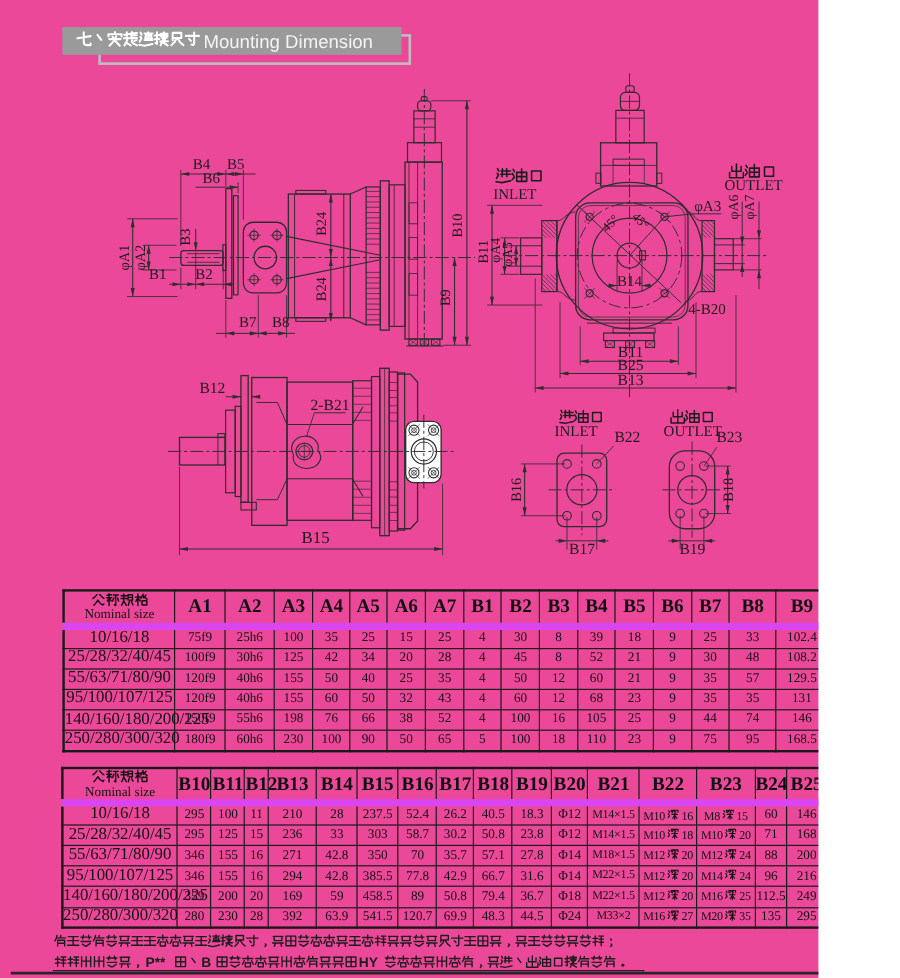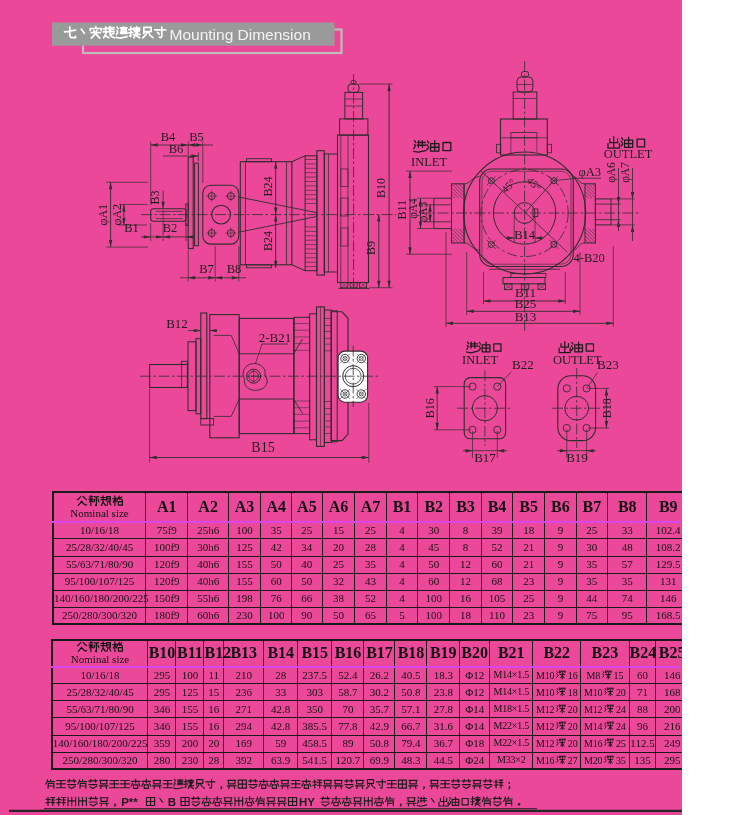--- a/index.html
+++ b/index.html
@@ -1,20 +1,20 @@
 <!DOCTYPE html>
 <html><head><meta charset="utf-8"><style>
 body{margin:0}
 #page{position:relative;width:682px;height:815px;background:#ec4899;overflow:hidden}
 table{border:2px solid #1a1a1a}
 td{border:1px solid #1a1a1a;text-align:center;vertical-align:middle;padding:0;font-size:11px;line-height:1.05;white-space:nowrap;overflow:visible}
 td.hd{font-weight:bold;font-size:16px}
 td.hc{font-weight:bold;font-size:11px;border-bottom:2px solid #1a1a1a}
-tr:first-child td{border-bottom:2px solid #d946ef}
-td.c0{font-size:11px}
+tr:first-child td{border-bottom:6px solid #d946ef}
+td.c0{font-size:14px}
 table.t2 tr+tr td:nth-child(13),table.t2 tr+tr td:nth-child(14),table.t2 tr+tr td:nth-child(15){font-size:10px;letter-spacing:-0.2px}
 </style></head><body>
 <div id="page">
     <svg width="750" height="815" viewBox="0 0 750 815" style="position:absolute;left:0;top:0">
       <rect x="83" y="29.5" width="258.5" height="23.5" fill="none" stroke="#bdbdbd" stroke-width="2.2"></rect>
       <rect x="52" y="22.5" width="282.5" height="23.2" fill="#9a9a9a"></rect>
       <path d="M64.5,31.9 L75.5,30.1 M69.8,26.9 L69.8,35.6 L70.5,37.1 L72.0,37.6 L75.5,37.6 L75.5,36.3" fill="none" stroke="#ffffff" stroke-width="1.70" stroke-linecap="round" stroke-linejoin="round"></path>
       <path d="M81.2,29.1 L84.4,33.3" fill="none" stroke="#ffffff" stroke-width="1.70" stroke-linecap="round" stroke-linejoin="round"></path>
       <path d="M95.8,26.6 L95.8,28.0 M90.3,28.5 L101.3,28.5 M90.3,28.5 L90.3,30.5 M101.3,28.5 L101.3,30.5 M91.1,32.6 L100.5,32.6 M96.8,30.4 L94.8,34.3 L91.3,38.1 M93.8,30.6 L95.6,33.6 L99.8,38.1" fill="none" stroke="#ffffff" stroke-width="1.70" stroke-linecap="round" stroke-linejoin="round"></path>
       <path d="M105.7,26.9 L105.7,30.6 M103.5,28.9 L108.2,28.4 M109.9,26.6 L109.9,30.6 M108.9,27.9 L114.2,27.6 M109.2,29.5 L113.9,29.3 M103.2,31.9 L114.2,31.6 M106.2,32.8 L105.2,35.3 L103.7,37.8 M105.5,35.8 L108.9,37.8 M110.4,31.9 L109.9,34.6 L111.2,36.3 L114.2,37.8 M111.9,34.3 L113.9,33.3" fill="none" stroke="#ffffff" stroke-width="1.70" stroke-linecap="round" stroke-linejoin="round"></path>

